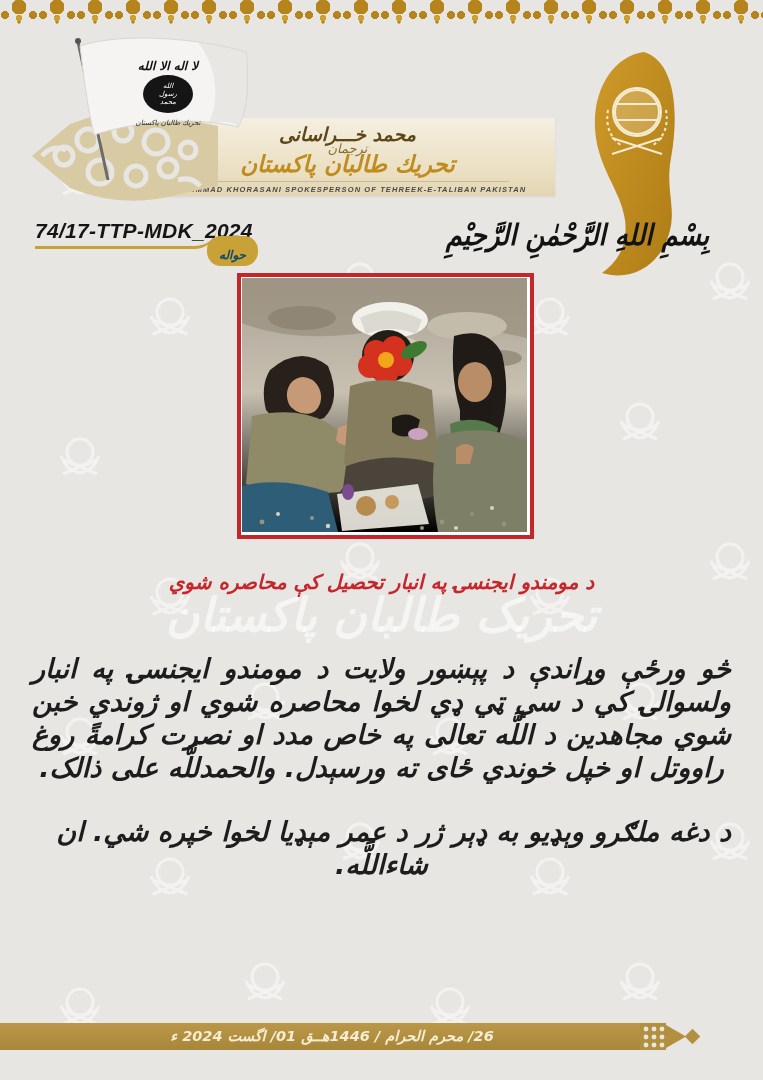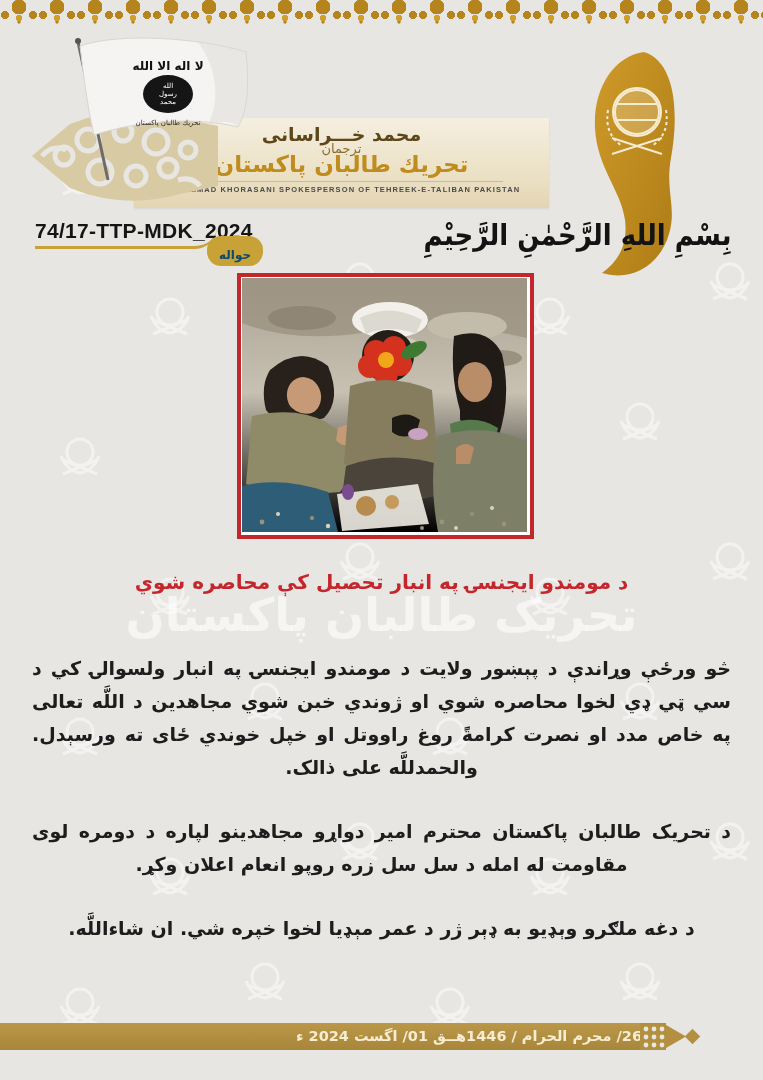--- a/index.html
+++ b/index.html
@@ -1,32 +1,32 @@
 <!DOCTYPE html>
 <html lang="ps" dir="ltr"><head>
 <meta charset="utf-8">
 <style>
   html,body{margin:0;padding:0;}
   .page{position:relative;width:763px;height:1080px;background:#e7e6e3;overflow:hidden;
-        font-family:"DejaVu Sans",sans-serif;}
+        font-family:"DejaVu Sans",sans-serif;font-style:italic;}
   
   .top-border{position:absolute;top:0;left:0;right:0;height:24px;
     background:
       radial-gradient(circle 7.5px at 19px 7px,#b5841c 98%,transparent),
       radial-gradient(circle 4px at 5px 15px,#b5841c 98%,transparent),
       radial-gradient(circle 4px at 33px 15px,#b5841c 98%,transparent),
       radial-gradient(circle 3px at 19px 18px,#cf9f2b 98%,transparent),
       radial-gradient(circle 1.6px at 19px 22px,#b5841c 98%,transparent);
     background-size:38px 24px;background-repeat:repeat-x;}
   
   .wm-layer{position:absolute;inset:0;z-index:0;opacity:.5;}
   
   .flag-svg{position:absolute;left:48px;top:30px;z-index:3;}
   .ornament-left{position:absolute;left:28px;top:110px;z-index:2;}
-  .banner{position:absolute;left:134px;top:118px;width:415px;height:90px;z-index:1;
+  .banner{position:absolute;left:140px;top:118px;width:415px;height:78px;z-index:1;
     background:linear-gradient(180deg,#f5efe0 0%,#eadfc2 70%,#e3d5b2 100%);
     text-align:center;box-shadow:0 1px 2px rgba(0,0,0,.08);}
   .banner .name{font-size:19px;font-weight:bold;color:#5d4718;margin-top:5px;direction:rtl;}
   .banner .role{font-size:13px;color:#8a6d2f;line-height:7px;direction:rtl;}
   .banner .org{font-size:23px;font-weight:bold;color:#bf8c1d;line-height:25px;direction:rtl;}
   .banner .divider{width:78%;height:1px;background:#c9bc9c;margin:4px auto 3px;}
   .banner .english{font-size:7.5px;letter-spacing:1.1px;color:#4a4a4a;font-weight:bold;
     font-family:"Liberation Sans",sans-serif;}
   .emblem-right{position:absolute;left:590px;top:50px;z-index:2;}
   
@@ -42,27 +42,27 @@
   
   .photo-frame{position:absolute;left:237px;top:273px;width:287px;height:256px;z-index:3;
     border:4px solid #c3272b;background:#fff;padding:1px;}
   
   .wm-title{position:absolute;left:0;right:0;top:588px;z-index:1;text-align:center;direction:rtl;
     font-size:46px;font-weight:bold;color:rgba(255,255,255,.6);letter-spacing:2px;}
   .heading{position:absolute;left:30px;right:30px;top:562px;z-index:2;text-align:center;direction:rtl;
     color:#c5262c;font-size:20px;font-weight:bold;line-height:40px;}
   
   .body-text{position:absolute;left:32px;right:32px;top:652px;z-index:2;direction:rtl;
-    color:#1d1d1d;font-size:19px;font-weight:bold;line-height:33px;}
+    color:#1d1d1d;font-size:27px;font-weight:bold;line-height:33px;}
   .body-text p{margin:0 0 31px;text-align:justify;text-align-last:center;}
   .body-text p.short{text-align:right;}
   
   .footer-bar{position:absolute;left:0;top:1023px;width:642px;height:27px;z-index:3;
     background:linear-gradient(180deg,#bb9848,#a8863a);}
-  .footer-date{height:27px;line-height:26px;direction:rtl;text-align:right;padding:0 0 0 22px;
+  .footer-date{height:27px;line-height:26px;direction:rtl;text-align:center;padding:0 0 0 22px;
     color:#f7edd3;font-size:14.5px;font-weight:bold;}
   .footer-ornament{position:absolute;left:640px;top:1020px;z-index:3;}
 </style>
 </head>
 <body>
 
 <div class="page">
 
   <svg class="wm-layer" width="763" height="1080">
     <defs>
@@ -235,21 +235,20 @@
   </div>
 
   <div class="wm-title">تحریک طالبان پاکستان</div>
 
   <div class="heading">
     <div>د مومندو ایجنسۍ په انبار تحصیل کې محاصره شوي</div>
   </div>
 
   <div class="body-text">
     <p>څو ورځې وړاندې د پېښور ولایت د مومندو ایجنسۍ په انبار ولسوالۍ کي د سي ټي ډي لخوا محاصره شوي او ژوندي خبن شوي مجاهدین د اللَّه تعالی په خاص مدد او نصرت کرامةً روغ راووتل او خپل خوندي ځای ته ورسېدل. والحمدللَّه علی ذالک.</p>
-    <p>د تحریک طالبان پاکستان محترم امیر دواړو مجاهدینو لپاره د دومره لوی مقاومت له امله د سل سل زره روپو انعام اعلان وکړ.</p>
     <p class="short">د دغه ملګرو وېډیو به ډېر ژر د عمر مېډیا لخوا خپره شي. ان شاءاللَّه.</p>
   </div>
 
   <div class="footer-bar">
     <div class="footer-date">26/ محرم الحرام / 1446هــق 01/ اگست 2024 ء</div>
   </div>
   <svg class="footer-ornament" width="62" height="33" viewBox="0 0 62 33">
     <rect x="0" y="3" width="26" height="27" fill="#b2903f"></rect>
     <g fill="#e7e6e3">
       <circle cx="6" cy="9" r="2.4"></circle>

